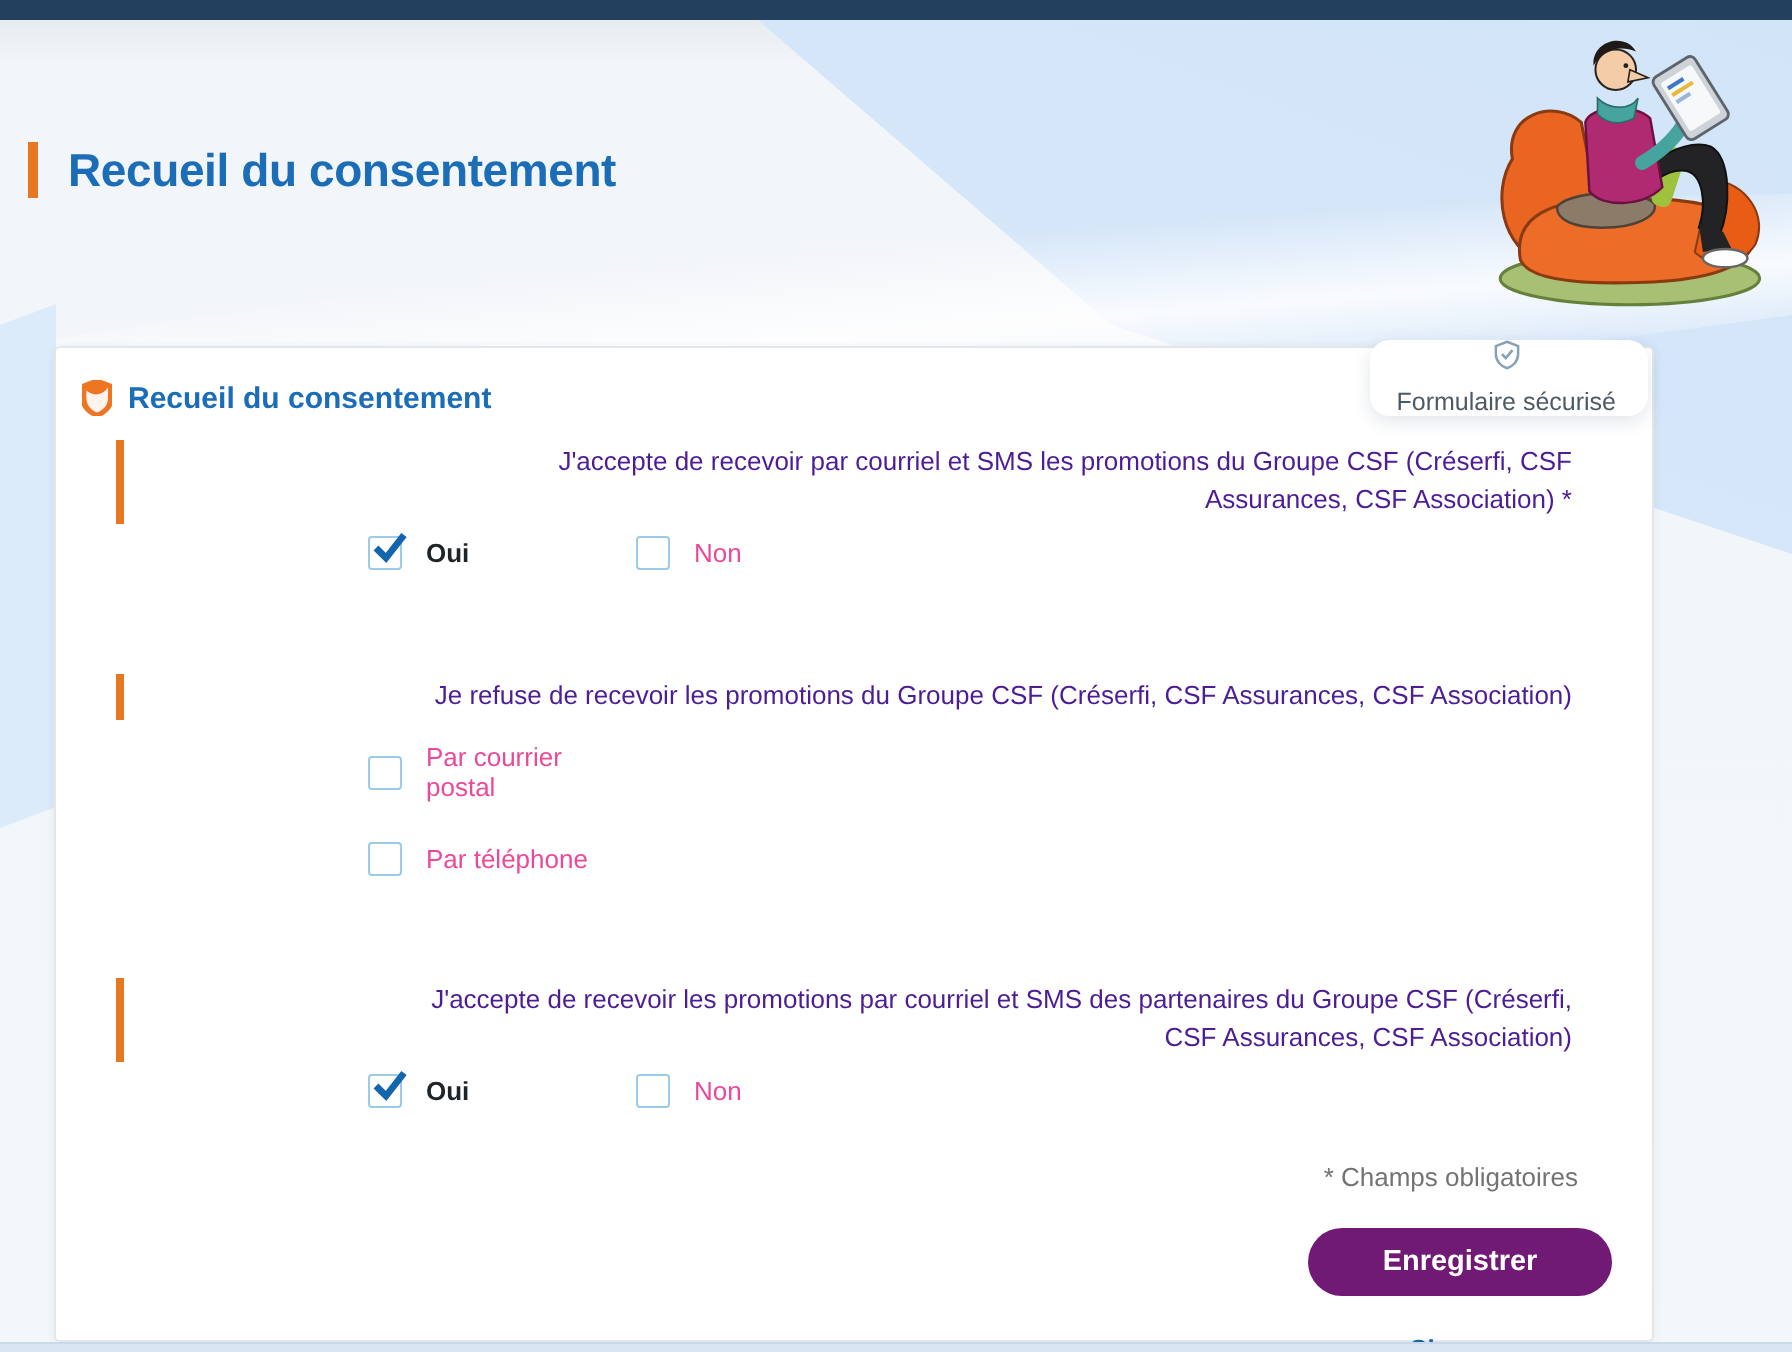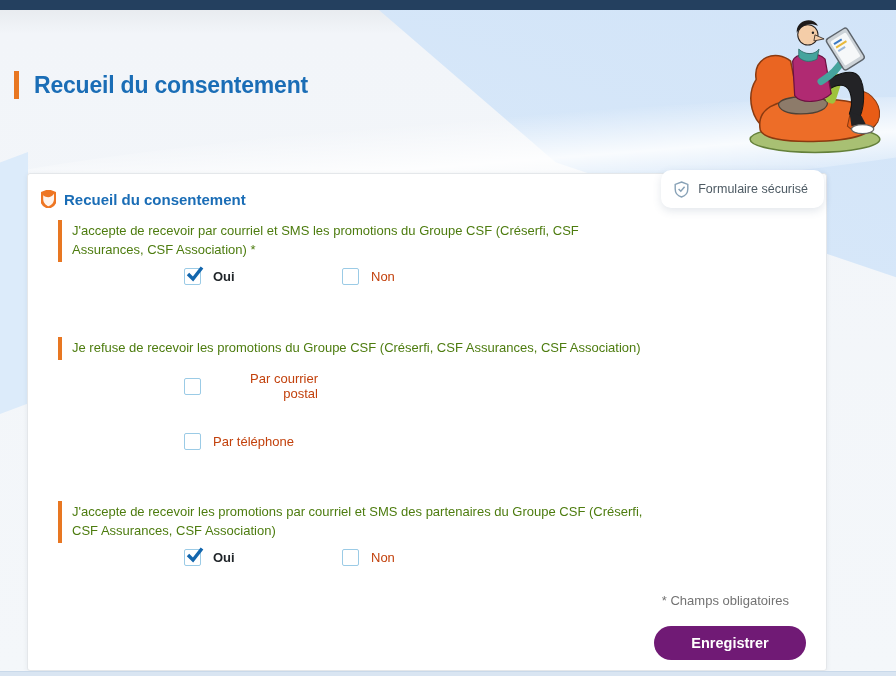--- a/index.html
+++ b/index.html
@@ -30,40 +30,40 @@
   .illus { position:absolute; left:742px; top:10px; width:152px; height:148px; z-index:2; }
 
   
   .card { position:absolute; left:27px; top:173px; width:800px; height:498px; z-index:2;
           background:#fff; border:1px solid #e4e7ea; border-radius:3px;
           box-shadow:0 1px 5px rgba(40,60,90,.07); }
 
   
   .secure-badge { position:absolute; top:-4px; right:2px; height:38px; z-index:3;
                   background:#fff; border-radius:10px; box-shadow:0 3px 9px rgba(70,95,130,.15);
-                  display:flex; align-items:center; gap:9px; padding:0 16px 0 13px; }
+                  display:flex; align-items:center; gap:9px; padding:0 16px 0 13px;flex-direction:column; }
   .secure-badge .label { font-size:12.5px; color:#4d5a63; }
 
   
   .card-header { display:flex; align-items:center; gap:8px; padding:16px 0 0 13px; }
   .card-heading { font-size:15px; font-weight:bold; color:#1a6db6; }
 
   
   .question { margin-left:30px; margin-right:40px; }
   .q1 { margin-top:12px; } .q2 { margin-top:52px; } .q3 { margin-top:51px; }
   .q-text { border-left:4px solid #e87722; padding:1px 0 3px 10px;
-            font-size:13px; line-height:19px; color:#4d7c0f; white-space:pre-line; }
-  .opts-row { display:flex; margin:6px 0 0 126px;gap:24px; }
-  .opts-col { display:flex; flex-direction:column; gap:32px; margin:11px 0 0 126px;text-align:right; }
+            font-size:13px; line-height:19px; color:#4c1d95; white-space:pre-line;text-align:right; }
+  .opts-row { display:flex; margin:6px 0 0 126px; }
+  .opts-col { display:flex; flex-direction:column; gap:20px; margin:11px 0 0 126px; }
   .opt { display:flex; align-items:center; width:134px; cursor:pointer; }
   .checkbox { position:relative; width:17px; height:17px; background:#fff;
               border:1px solid #9bcbe6; border-radius:2px; flex:0 0 auto; }
   .checkbox svg { display:none; position:absolute; top:-3px; left:1px; overflow:visible; }
   .checkbox.checked svg { display:block; }
-  .opt-label { margin-left:12px; font-size:13px; color:#c2410c; }
+  .opt-label { margin-left:12px; font-size:13px; color:#ec4899; }
   .opt-label.bold { font-weight:bold; color:#1f2428; }
 
   
   .required-note { text-align:right; margin:27px 37px 0 0; color:#737373; font-size:13px; }
   .actions { width:152px; margin:18px 20px 0 auto; }
   .save-btn { width:152px; height:34px; border:none; border-radius:17px; background:#701a75;
               color:#fff; font-family:inherit; font-size:14.5px; font-weight:bold; cursor:pointer; }
   .cancel-row { width:152px; margin:18px 20px 0 auto; text-align:center; }
   .cancel-link { font-size:13px; font-weight:bold; color:#1565a9; text-decoration:underline; cursor:pointer; }
 </style>

